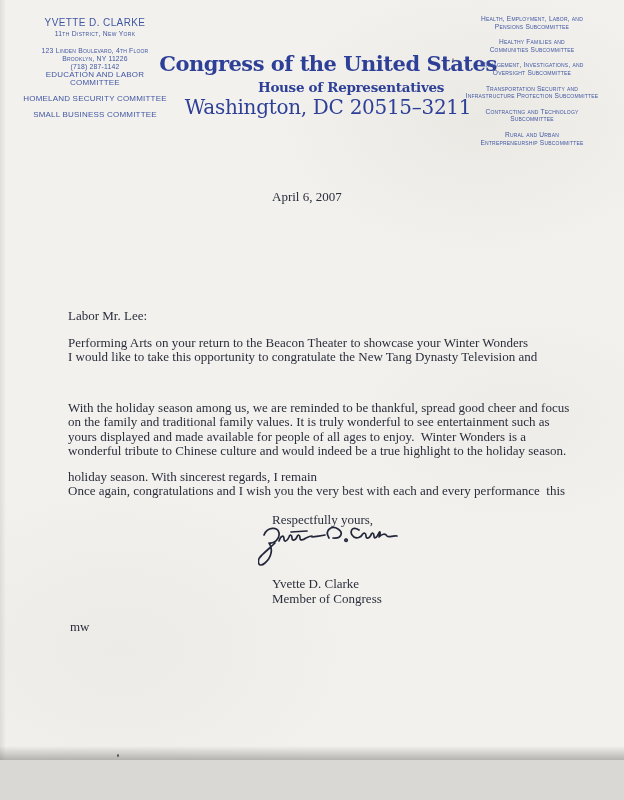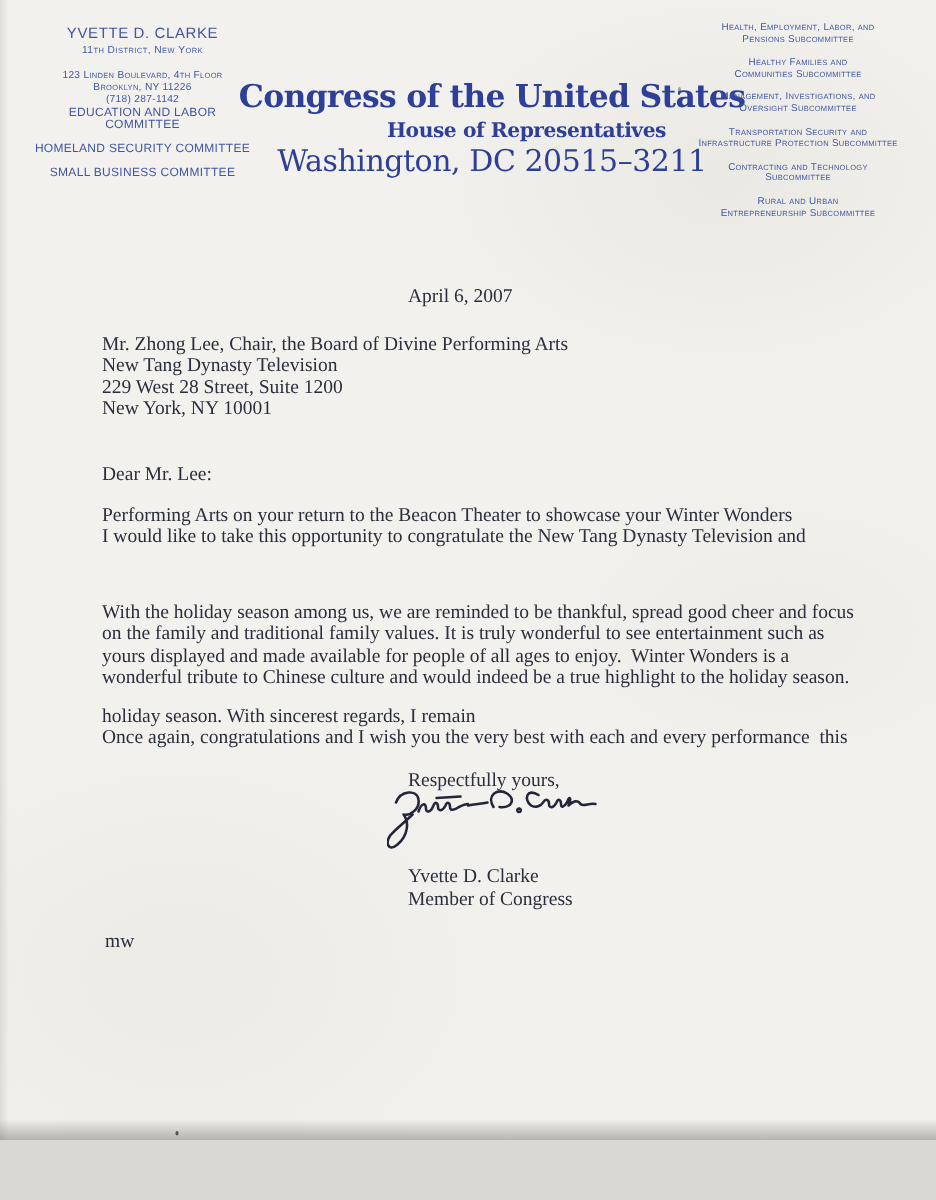--- a/index.html
+++ b/index.html
@@ -114,28 +114,22 @@
       <div>Subcommittee</div>
     </div>
     <div class="sc-item">
       <div>Rural and Urban</div>
       <div>Entrepreneurship Subcommittee</div>
     </div>
   </div>
 
   <div class="abs date bl">April 6, 2007</div>
 
-  <div class="abs recipient">
-    <div class="bl">Mr. Zhong Lee, Chair, the Board of Divine Performing Arts</div>
-    <div class="bl">New Tang Dynasty Television</div>
-    <div class="bl">229 West 28 Street, Suite 1200</div>
-    <div class="bl">New York, NY 10001</div>
-  </div>
 
-  <div class="abs salutation bl">Dear Mr. Lee:</div>
+  <div class="abs salutation bl">Labor Mr. Lee:</div>
 
   <div class="abs para1">
     <div class="bl">Performing Arts on your return to the Beacon Theater to showcase your Winter Wonders</div>
     <div class="bl">I would like to take this opportunity to congratulate the New Tang Dynasty Television and</div>
   </div>
 
   <div class="abs para2">
     <div class="bl">With the holiday season among us, we are reminded to be thankful, spread good cheer and focus</div>
     <div class="bl">on the family and traditional family values. It is truly wonderful to see entertainment such as</div>
     <div class="bl">yours displayed and made available for people of all ages to enjoy.  Winter Wonders is a</div>

